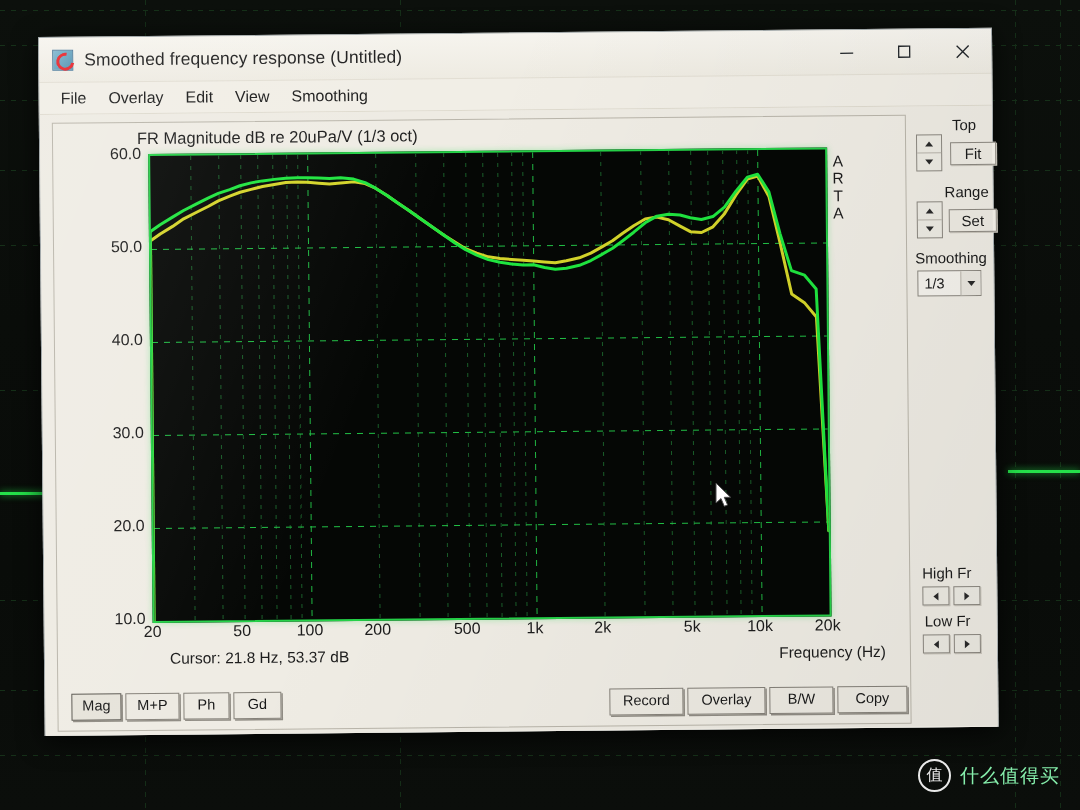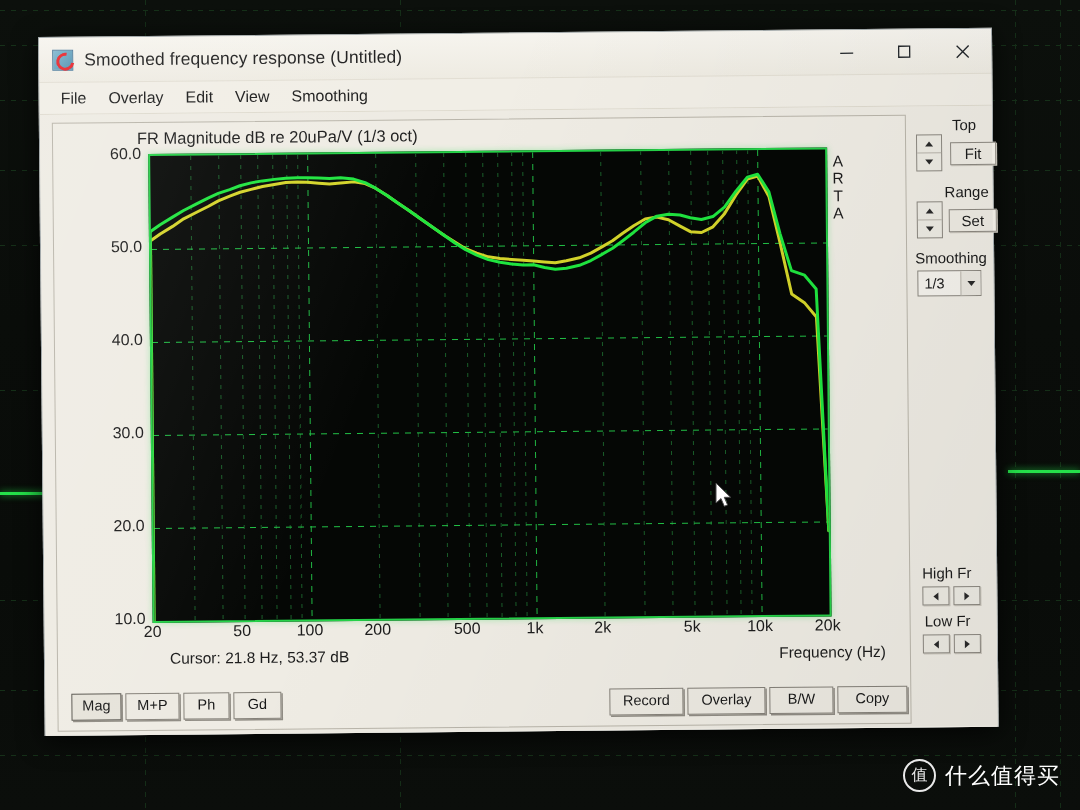--- a/index.html
+++ b/index.html
@@ -228,21 +228,21 @@
     position: absolute; right: 20px; bottom: 18px;
     display: flex; align-items: center; gap: 9px; z-index: 40;
   }
   .wm-badge {
     width: 29px; height: 29px; border-radius: 50%;
     border: 2px solid #e9e9e9; color: #e9e9e9;
     font-size: 16px; display: flex; align-items: center; justify-content: center;
     font-family: "DejaVu Sans", sans-serif;
   }
   .wm-text {
-    color: #ffffff; font-size: 22px; letter-spacing: 1px;
+    color: #86efac; font-size: 19px; letter-spacing: 1px;
     font-family: Liberation Mono, monospace;
   }
 </style>
 </head>
 <body>
 
 <div id="root">
 
   <div class="desk-bg">
     <div class="bg-grid">

